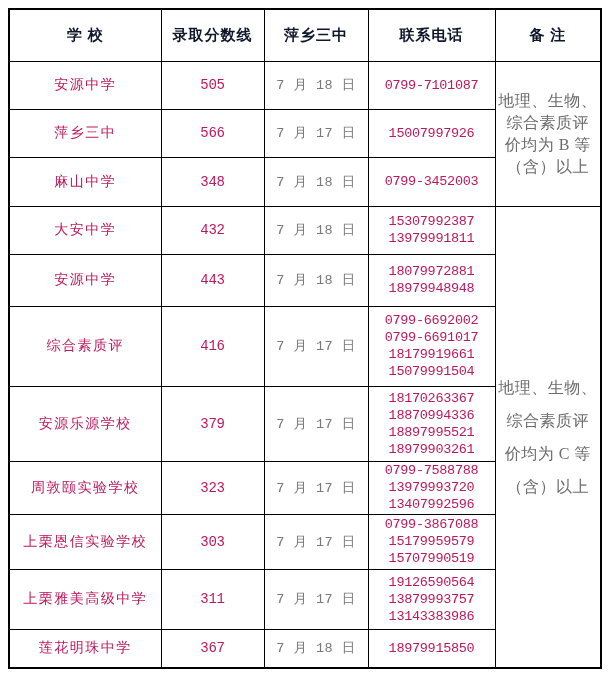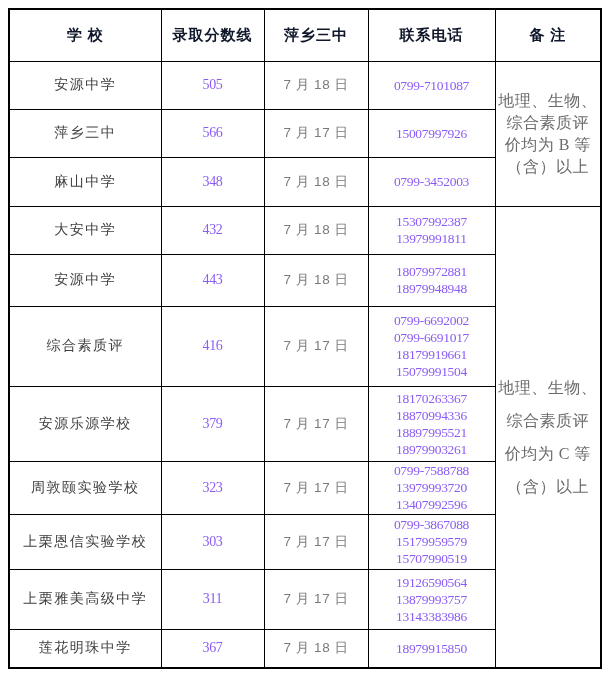--- a/index.html
+++ b/index.html
@@ -24,38 +24,38 @@
     overflow:hidden;
   }
   th.hdr{
     font-weight:bold;
     font-size:15px;
     color:#0f172a;
     letter-spacing:1px;
   }
   td.school{
     font-size:14px;
-    color:#404040;
+    color:#be185d;
     letter-spacing:1.5px;
     margin-top:12px;
   }
   td.score, td.phone{
-    font-family:Liberation Serif, serif;
+    font-family:Liberation Mono, monospace;
     font-size:14px;
-    color:#8b5cf6;
+    color:#be185d;
     letter-spacing:-0.3px;
   }
   td.phone{
     white-space:pre-line;
     line-height:17px;
     font-size:13.5px;
     margin-top:36px;
   }
   td.date{
-    font-family:Liberation Sans, sans-serif;
+    font-family:Liberation Mono, monospace;
     font-size:13.5px;
     color:#7a7a7a;
     letter-spacing:0.5px;
   }
   td.remark{
     font-size:16px;
     color:#6b6b6b;
     white-space:pre-line;
     letter-spacing:0.5px;
   }

